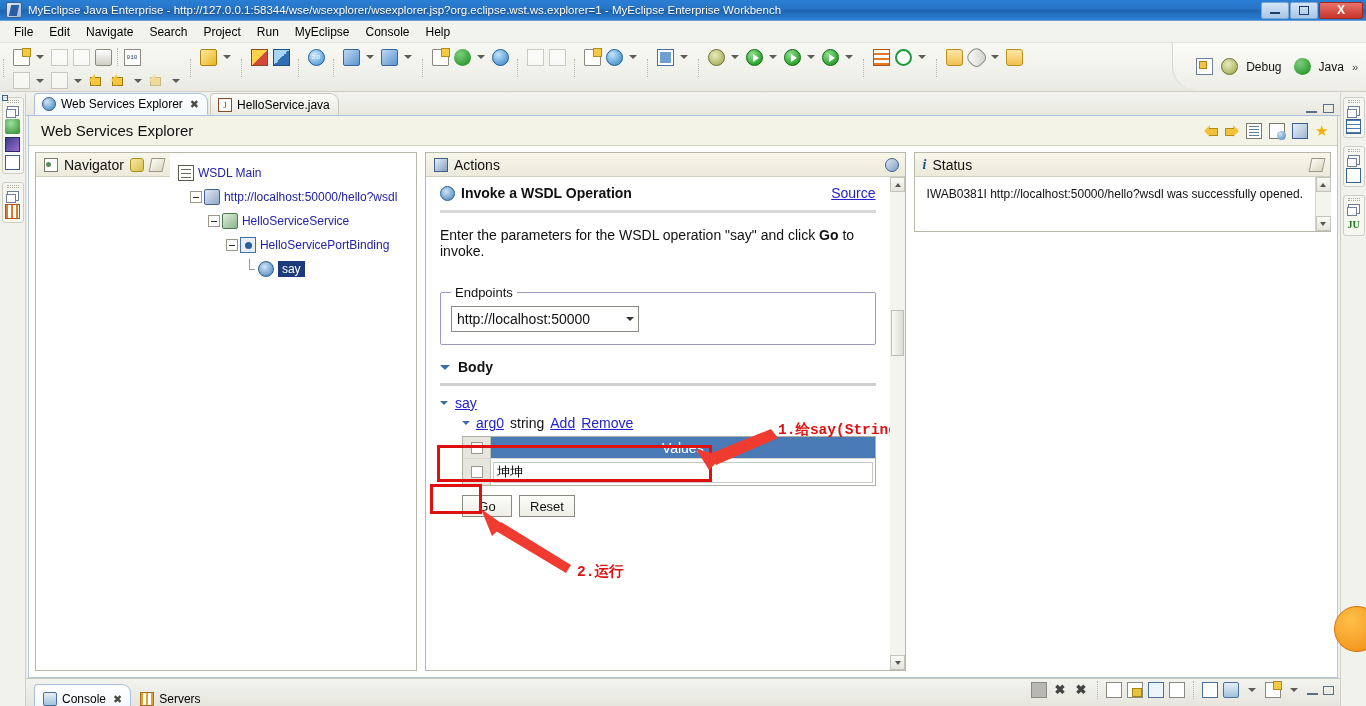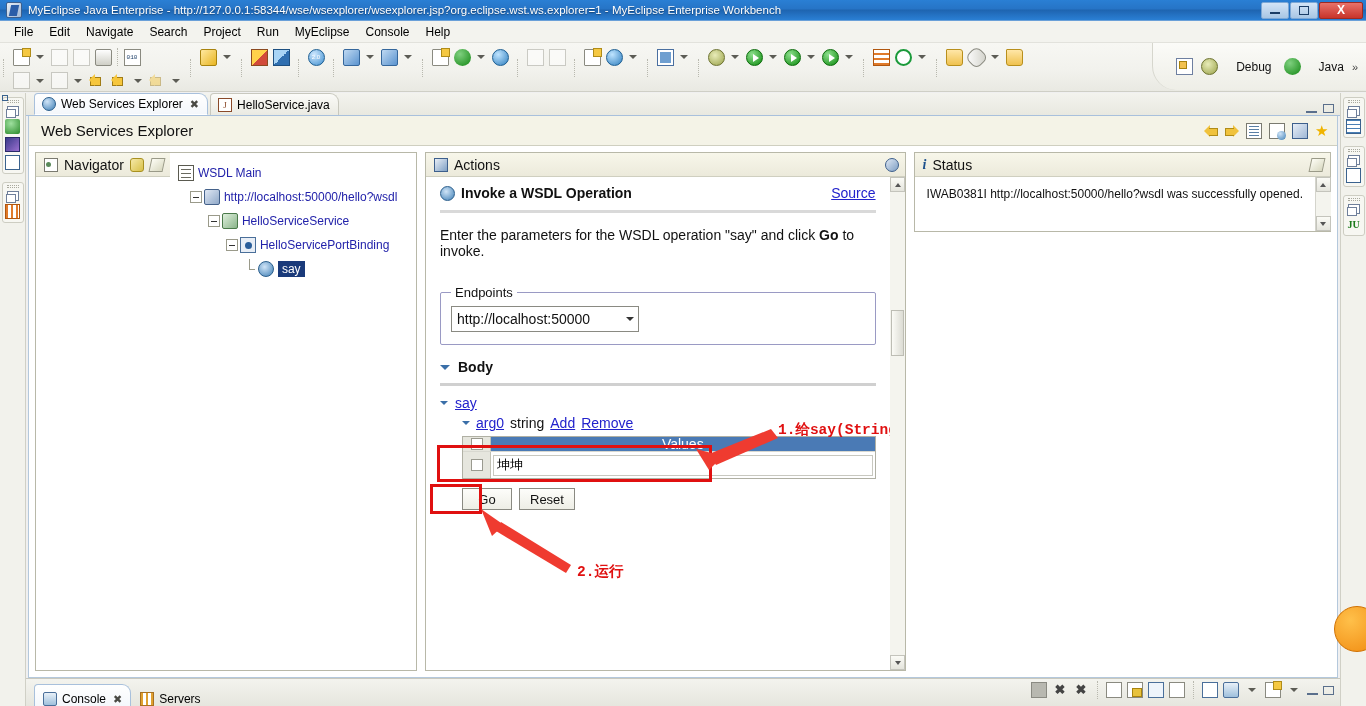--- a/index.html
+++ b/index.html
@@ -146,21 +146,21 @@
   #perspbar {
     position: absolute; right: 0; top: 0;
     height: 47px;
     display: flex; align-items: center;
     padding: 0 8px 0 20px;
     background: linear-gradient(to bottom,#fbfbf8,#eeeee7);
     border-left: 1px solid #d6d6cd;
     border-bottom-left-radius: 24px;
   }
   #perspbar .pitem {
-    display: flex; align-items: center; gap: 18px;
+    display: flex; align-items: center; gap: 8px;
     margin: 0 6px; font-size: 12px; color: #111;
   }
   #perspbar .chev { color:#444; font-size: 11px; margin-left: 2px;}
 
   
   #workbench {
     position: absolute; left: 0; top: 93px; right: 0; bottom: 0;
     display: flex;
   }
   .fastview {
@@ -355,21 +355,21 @@
   .section .stxt{ font-size:14px;font-weight:bold;color:#111;}
   .hr2 { height:3px; background:#d0d0d0; margin-top:8px;}
 
   .saylink { color:#2222cc; text-decoration:underline; font-size:14px;}
   .arg-row { display:flex; align-items:center; gap:6px; margin-top:4px; padding-left:22px; font-size:14px;}
   .arg-row a { color:#2222cc; text-decoration:underline;}
   .arg-row .argname{ color:#2222cc; text-decoration:underline;}
   .arg-row .argtype{ color:#111;}
 
   .valtable { margin-top:5px; margin-left:22px; border:1px solid #b0b0a4; background:#fff;}
-  .valhdr { display:flex; height:14px; }
+  .valhdr { display:flex; height:21px; }
   .valhdr .cbcell { width:28px; background:#e6e6de; border-right:1px solid #c0c0b4; display:flex;align-items:center;justify-content:center;}
   .valhdr .hcell { flex:1; background:#4a7ab5; color:#fff; font-size:14px; display:flex;align-items:center;justify-content:center;}
   .valrow { display:flex; height:27px; border-top:1px solid #d8d8d0;}
   .valrow .cbcell { width:28px; background:#e6e6de; border-right:1px solid #c0c0b4; display:flex;align-items:center;justify-content:center;}
   .valrow .vcell { flex:1; display:flex; align-items:center; padding:2px;}
   .valrow .vcell input {
     width:100%; height:21px; border:1px solid #c8c8c0; font-size:13px;
     padding:0 3px; font-family:"Liberation Sans", sans-serif; background:#fff;
   }
   .cbx { width:12px;height:12px;border:1px solid #9a9a90; background:#fff; display:block;}

